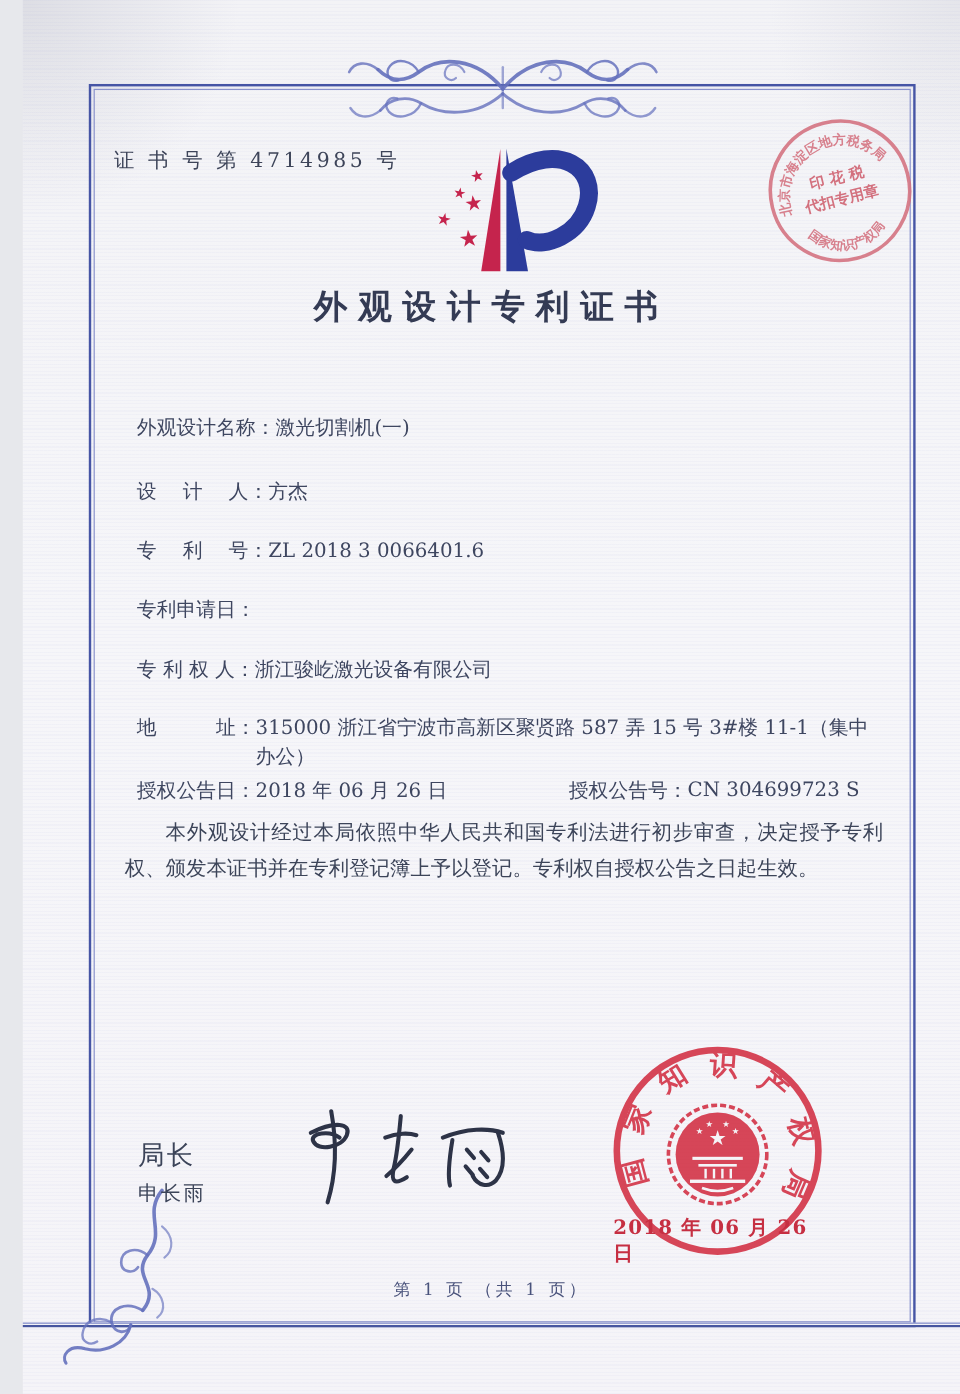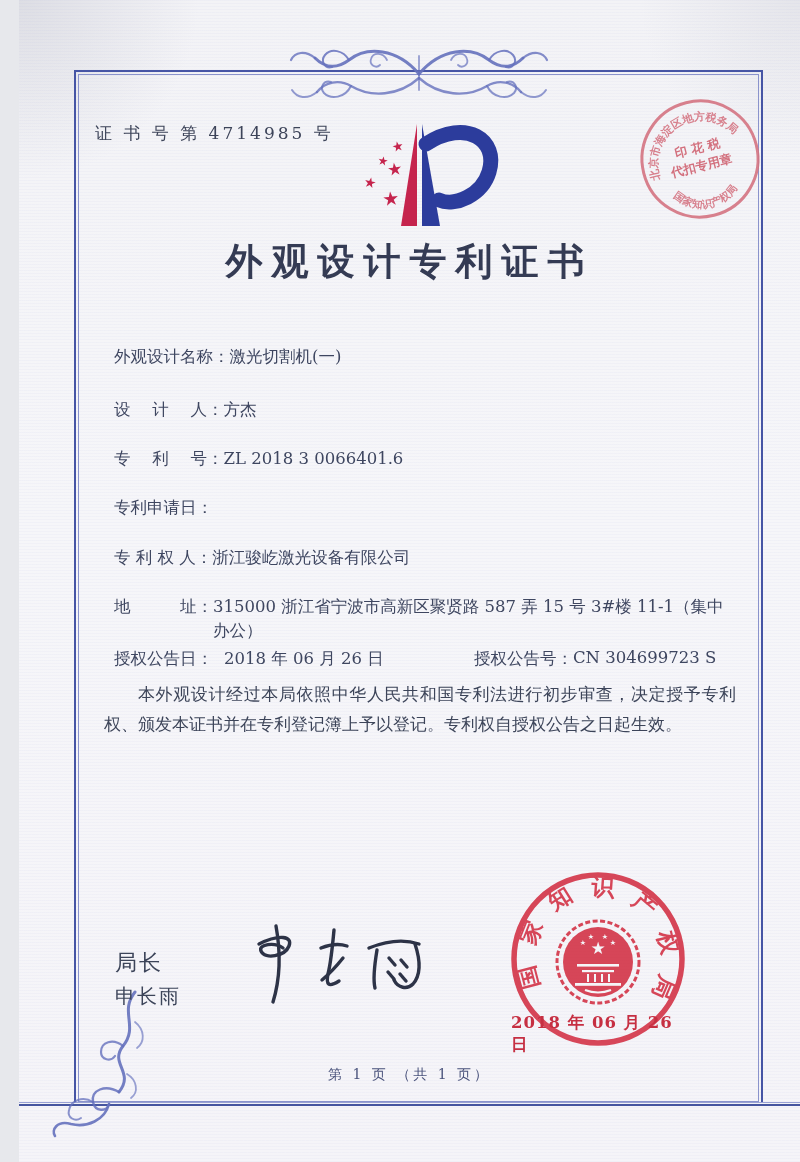--- a/index.html
+++ b/index.html
@@ -31,38 +31,38 @@
     background:linear-gradient(180deg,#9aa2d4 0 1px,#f2f2f6 1px 2px,#46559f 2px 4px);
   }
   .cert-no {
     position:absolute; left:76px; top:122px;
     font-size:17px; letter-spacing:3px; color:#3d4459;
   }
   .logo { position:absolute; left:312px; top:110px; width:180px; height:130px; }
   .tax-stamp { position:absolute; left:610px; top:88px; width:142px; height:142px; transform:rotate(-14deg); opacity:.88; }
   .title {
     position:absolute; left:0; top:237px; width:100%;
-    text-align:center; font-size:37px; font-weight:600;
+    text-align:center; font-size:28px; font-weight:600;
     letter-spacing:9px; color:#343b54;
   }
   .fields { position:absolute; left:95px; top:345px; width:625px; color:#3e4660; font-size:16.5px; }
   .row { display:flex; align-items:flex-start; position:absolute; left:0; width:625px; line-height:1.45; }
   .row .lab { white-space:pre; }
   .row .val { flex:1; }
   .row1{top:0px}.row2{top:53px}.row3{top:102px}.row4{top:151px}.row5{top:201px}.row6{top:250px}
   .auth-row { position:absolute; left:0; top:303px; width:625px; display:flex; }
-  .auth-left { width:360px; display:flex;gap:11px; }
+  .auth-left { width:360px; display:flex; }
   .auth-right { flex:1; display:flex; }
   .paras {
     position:absolute; left:85px; top:680px; width:632px;
     font-size:17px; line-height:1.74; color:#3c4459; text-align:justify;
   }
   .paras p { text-indent:2em; margin:0; }
   .sig-title { position:absolute; left:96px; top:948px; font-size:22px; letter-spacing:2px; color:#3c4459; font-family:"DejaVu Sans","Liberation Sans",sans-serif; }
-  .sig-name  { position:absolute; left:96px; top:983px; font-size:20px; letter-spacing:2px; color:#3c4459; font-family:"DejaVu Sans","Liberation Sans",sans-serif; }
+  .sig-name  { position:absolute; left:96px; top:983px; font-size:17px; letter-spacing:2px; color:#3c4459; font-family:"DejaVu Sans","Liberation Sans",sans-serif; }
   .signature { position:absolute; left:212px; top:918px; width:215px; height:100px; }
   .seal { position:absolute; left:486px; top:866px; width:186px; height:186px; }
   .seal-date {
     position:absolute; left:492px; top:1012px; width:180px;
     font-size:16.5px; letter-spacing:1px; color:#c62f42; font-weight:600;
   }
   .footer {
     position:absolute; left:0; top:1066px; width:100%;
     text-align:center; font-size:14px; letter-spacing:3px; color:#49527b;
   }

